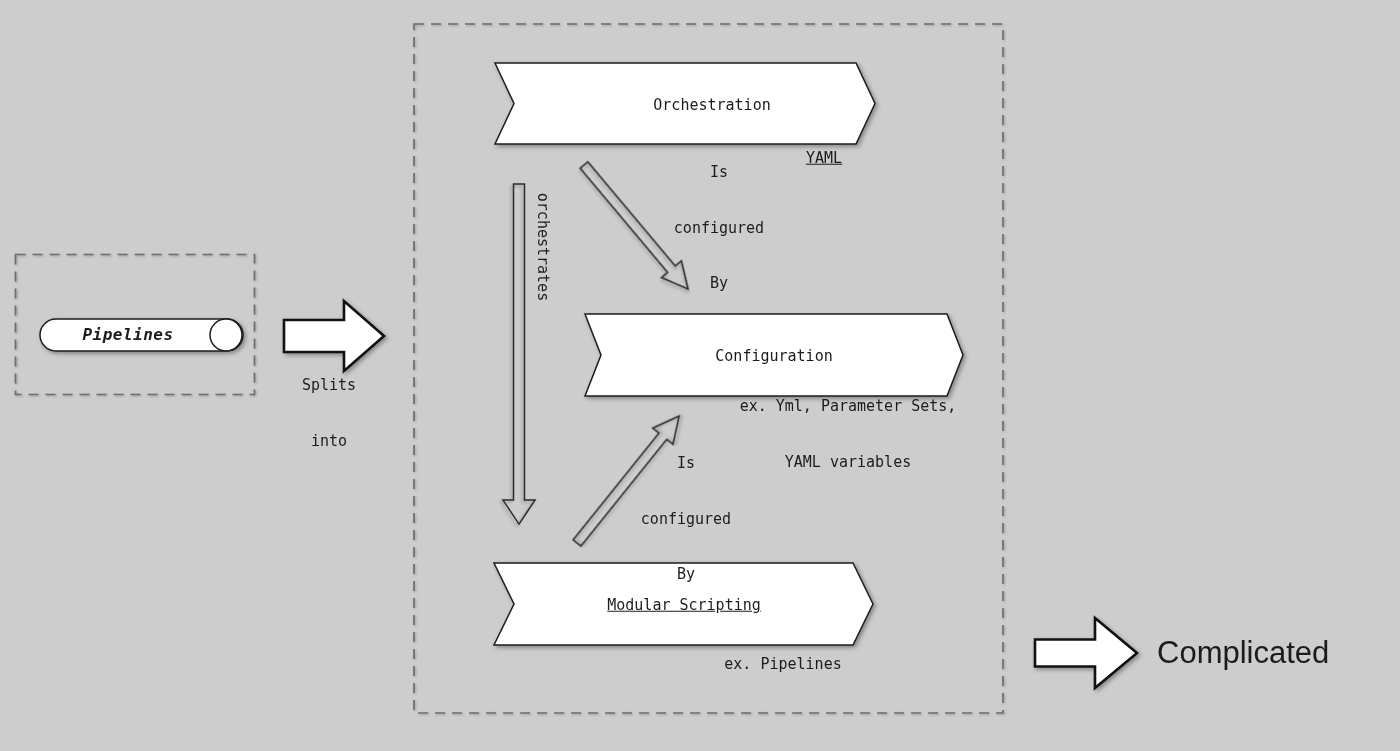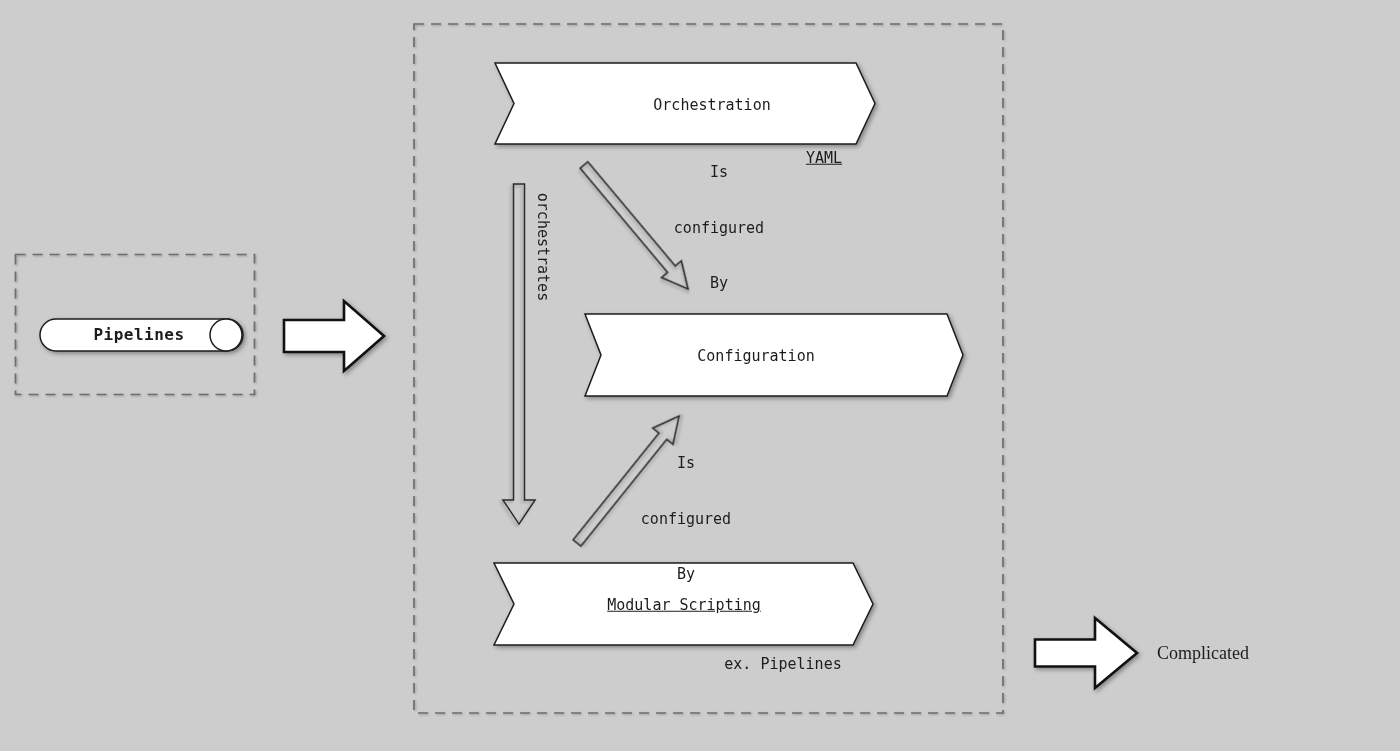--- a/index.html
+++ b/index.html
@@ -55,22 +55,22 @@
     color: #1c1c1c;
     font-size: 15px;
     line-height: 18.5px;
     text-align: center;
     white-space: pre;
   }
   .lbl.rot {
     transform: translate(-50%, -50%) rotate(90deg);
   }
   .lbl.sans {
-    font-family: Liberation Serif, serif;
-    font-size: 18px;
+    font-family: Liberation Sans, sans-serif;
+    font-size: 31px;
     transform: translate(0, -50%);
     text-align: left;
   }
   .pipelines-text {
     font-size: 16px;
     font-weight: bold;
     letter-spacing: 0.5px;
   }
 </style>
 </head>
@@ -105,37 +105,45 @@
       <path class="thin-arrow" d="M 0,-5 L 136,-5 L 136,-13 L 162,0 L 136,13 L 136,5 L 0,5 Z"></path>
     </g>
 
     <g transform="translate(577,543) rotate(-51.2)">
       <path class="thin-arrow" d="M 0,-5 L 137,-5 L 137,-13 L 163,0 L 137,13 L 137,5 L 0,5 Z"></path>
     </g>
 
     <polygon class="block-arrow" points="1035,639.5 1095,639.5 1095,618 1137,653 1095,688 1095,666.5 1035,666.5"></polygon>
   </svg>
 
-  <div class="lbl pipelines-text" style="left:139px; top:335px;">Pipelines</div>
+  <div class="lbl pipelines-text" style="left:128px; top:335px;font-style:italic;">Pipelines</div>
 
+  <div class="lbl" style="left:329px; top:413px;">
+    <div>Splits</div>
+    <div>into</div>
+  </div>
 
   <div class="lbl" style="left:712px; top:105px;">Orchestration</div>
 
   <div class="lbl" style="left:824px; top:158px;text-decoration:underline;">YAML</div>
 
   <div class="lbl rot" style="left:543px; top:247px;">orchestrates</div>
 
   <div class="lbl" style="left:719px; top:228px;">
     <div>Is</div>
     <div>configured</div>
     <div>By</div>
   </div>
 
-  <div class="lbl" style="left:756px; top:356px;">Configuration</div>
+  <div class="lbl" style="left:774px; top:356px;">Configuration</div>
 
+  <div class="lbl" style="left:848px; top:434px;">
+    <div>ex. Yml, Parameter Sets,</div>
+    <div>YAML variables</div>
+  </div>
 
   <div class="lbl" style="left:686px; top:519px;">
     <div>Is</div>
     <div>configured</div>
     <div>By</div>
   </div>
 
   <div class="lbl" style="left:684px; top:605px;text-decoration:underline;">Modular Scripting</div>
 
   <div class="lbl" style="left:783px; top:664px;">ex. Pipelines</div>

